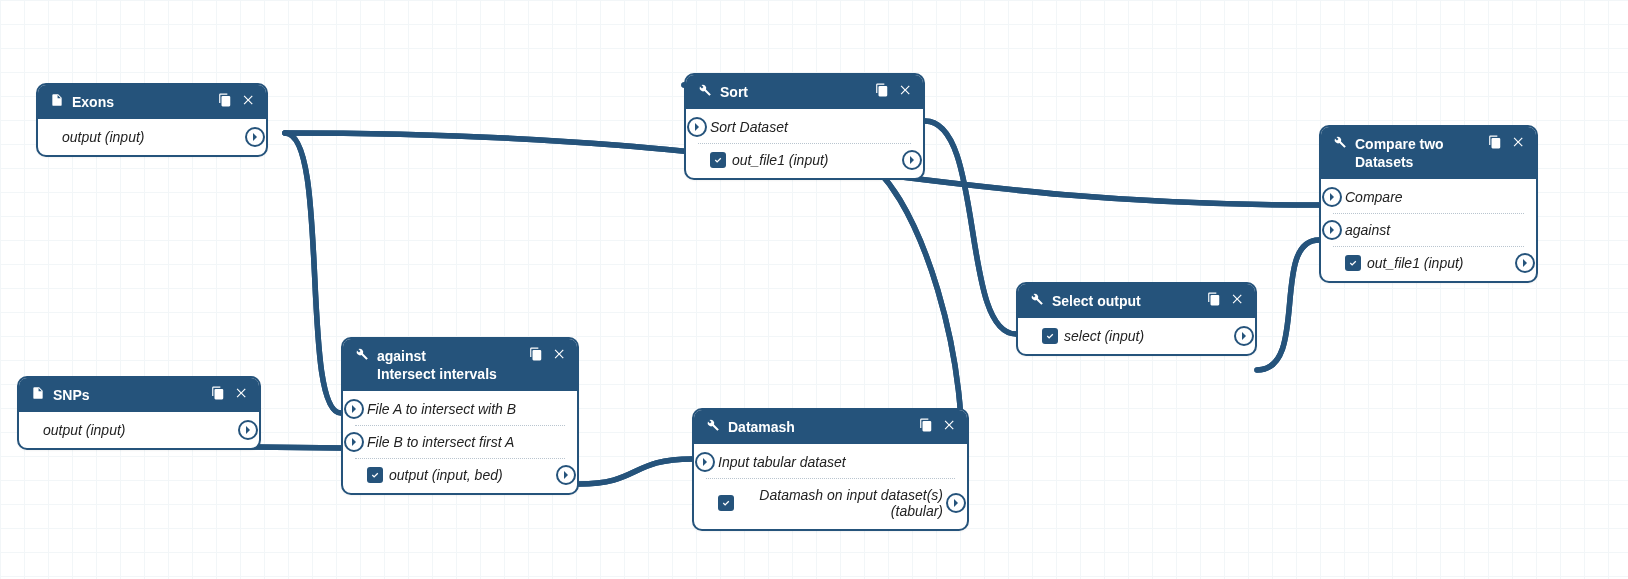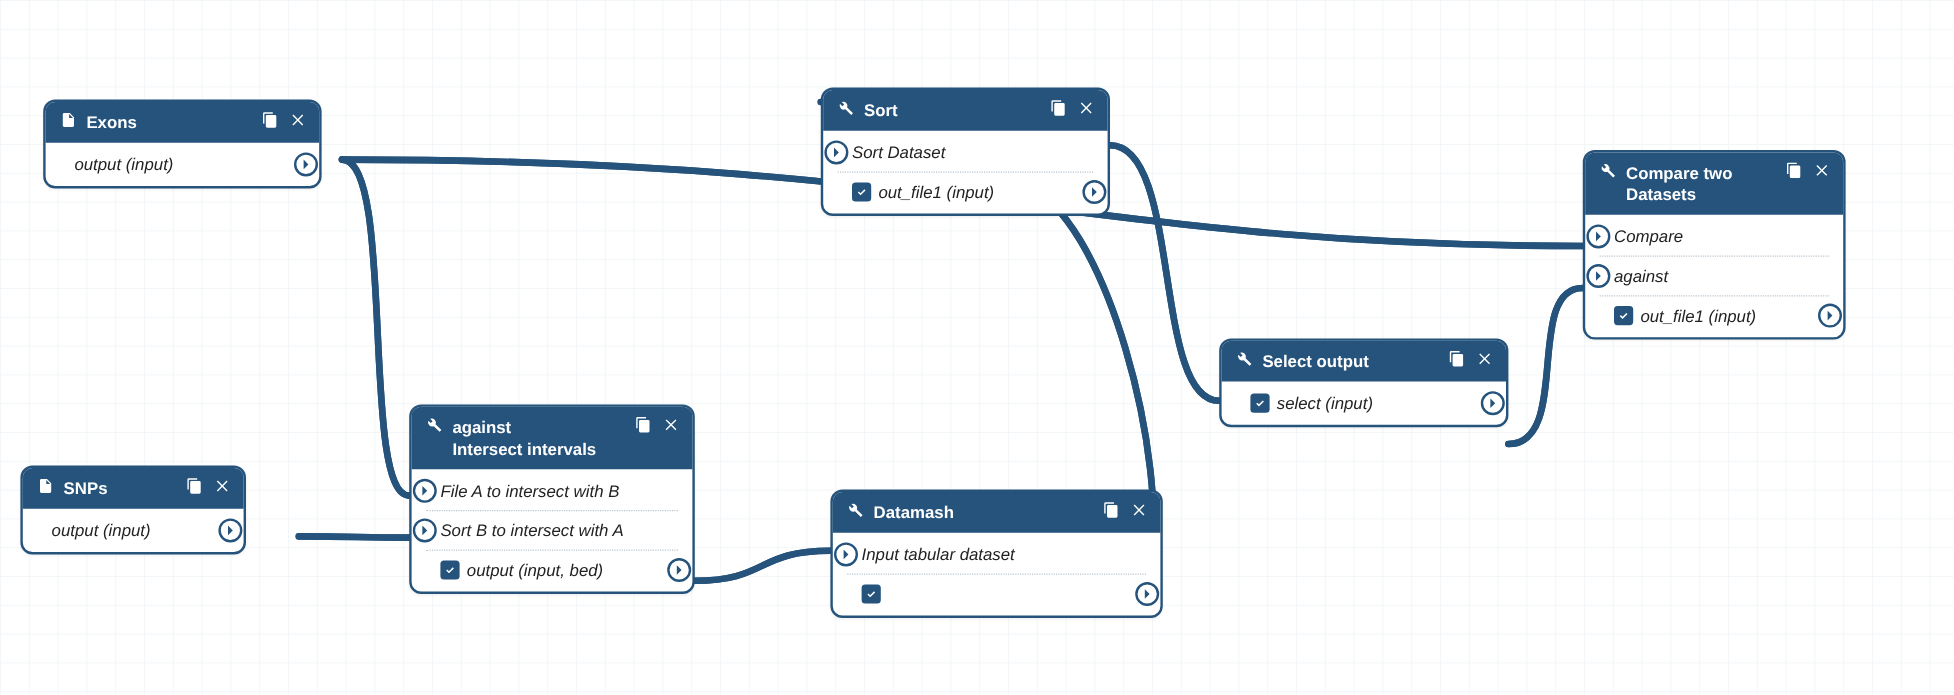--- a/index.html
+++ b/index.html
@@ -163,21 +163,21 @@
         <span>output (input)</span>
         <span class="port out">
             <svg viewBox="0 0 10 10">
               <path d="M3 1l4 4-4 4z"></path>
             </svg>
           </span>
       </div>
     </div>
   </div>
 
-  <div class="node" style="left:17px; top:388px; width:188px;">
+  <div class="node" style="left:17px; top:376px; width:244px;">
     <div class="node-header">
       <span class="icon">
         <svg viewBox="0 0 24 24">
             <path fill="currentColor" d="M14 2H6a2 2 0 0 0-2 2v16a2 2 0 0 0 2 2h12a2 2 0 0 0 2-2V8l-6-6zM13 3.5 18.5 9H13z"></path>
           </svg>
       </span>
       <span class="title">SNPs</span>
       <span class="hdr-icons">
         <span class="icon">
             <svg viewBox="0 0 24 24">
@@ -235,21 +235,21 @@
             </svg>
           </span>
         <span>File A to intersect with B</span>
       </div>
       <div class="row">
         <span class="port in">
             <svg viewBox="0 0 10 10">
               <path d="M3 1l4 4-4 4z"></path>
             </svg>
           </span>
-        <span>Sort B to intersect with A</span>
+        <span>File B to intersect first A</span>
       </div>
       <div class="row output">
         <span class="chk">
             <svg viewBox="0 0 12 12">
               <path fill="#fff" d="M4.5 8.5 2 6l1-1 1.5 1.5L8 3l1 1z"></path>
             </svg>
           </span>
         <span>output (input, bed)</span>
         <span class="port out">
             <svg viewBox="0 0 10 10">
@@ -289,20 +289,21 @@
             </svg>
           </span>
         <span>Input tabular dataset</span>
       </div>
       <div class="row output">
         <span class="chk">
             <svg viewBox="0 0 12 12">
               <path fill="#fff" d="M4.5 8.5 2 6l1-1 1.5 1.5L8 3l1 1z"></path>
             </svg>
           </span>
+        <span>Datamash on input dataset(s) (tabular)</span>
         <span class="port out">
             <svg viewBox="0 0 10 10">
               <path d="M3 1l4 4-4 4z"></path>
             </svg>
           </span>
       </div>
     </div>
   </div>
 
   <div class="node" style="left:684px; top:33px; width:241px;margin-top:40px;">

